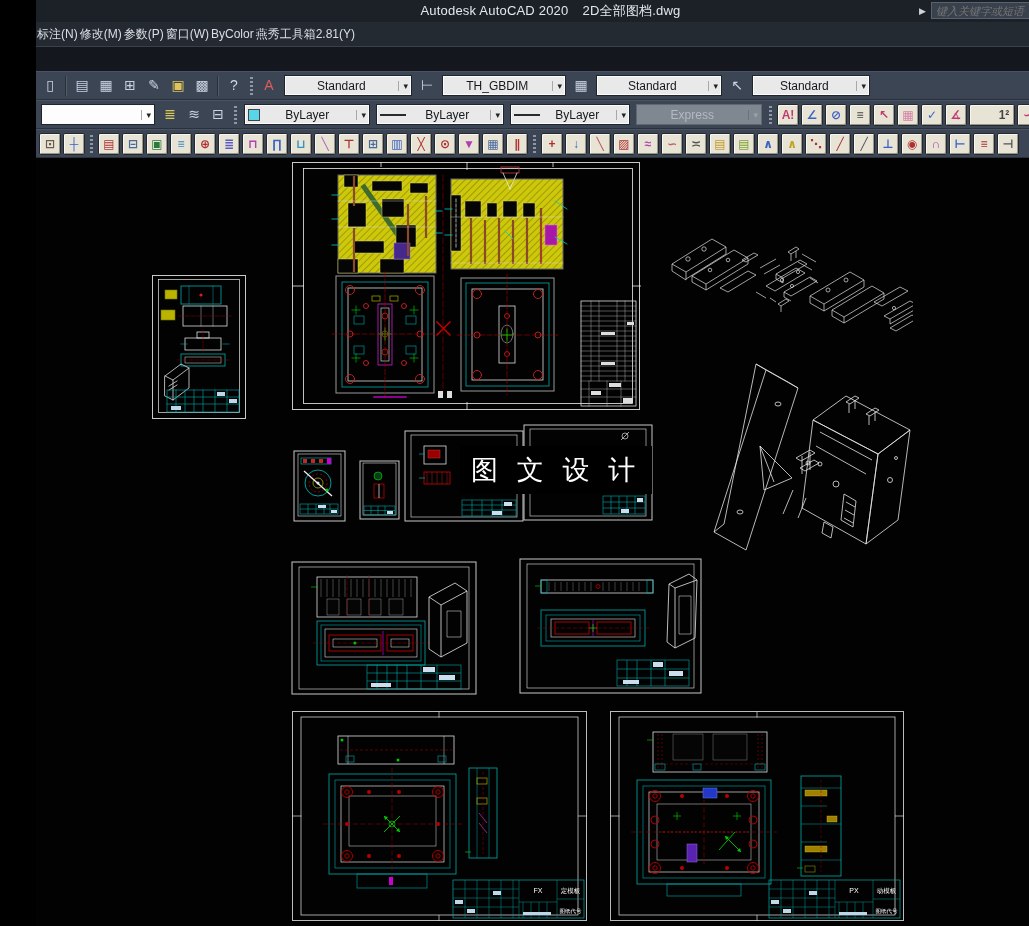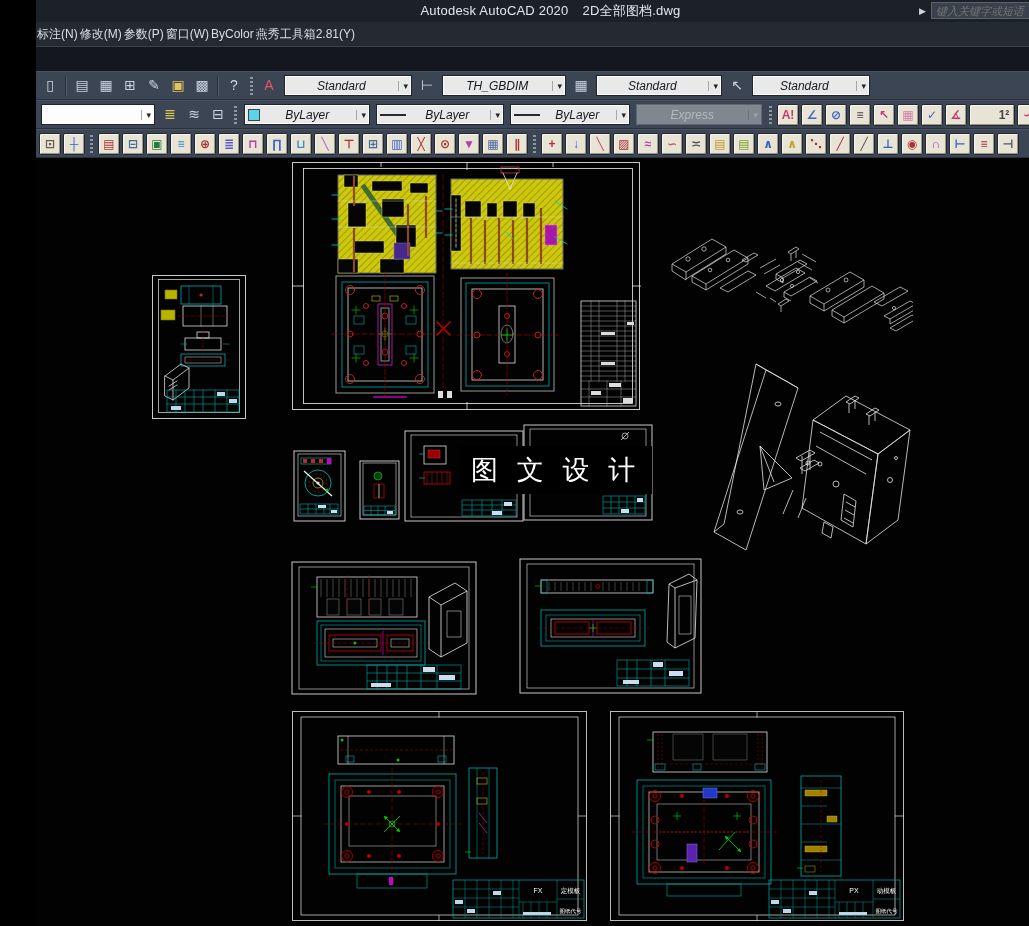--- a/index.html
+++ b/index.html
@@ -22,21 +22,21 @@
        border-top:1px solid #4a5363;border-bottom:1px solid #2b313b;overflow:hidden;white-space:nowrap;}
   .ticon{flex:0 0 auto;width:22px;height:22px;line-height:21px;text-align:center;font-size:14px;
        color:#c9d3df;margin:0 1px;border-radius:2px;cursor:default;}
   .ticon.raised{background:#e7e3d5;border:1px solid #23282f;box-shadow:inset 1px 1px 0 #f8f6ee,inset -1px -1px 0 #9a968a;
        font-size:12px;font-weight:bold;line-height:20px;width:20px;height:20px;}
   .tsep{flex:0 0 auto;width:1px;height:20px;background:#2a303a;border-right:1px solid #505a68;margin:0 3px;}
   .grip{flex:0 0 auto;width:3px;height:18px;margin:0 4px;
        background-image:repeating-linear-gradient(#8d97a5 0 2px,transparent 2px 4px);}
   .combo{flex:0 0 auto;display:inline-flex;align-items:center;height:19px;background:#e9e9e9;
        border:1px solid #1f252d;box-shadow:inset 0 0 0 1px #fbfbfb;margin:0 3px;padding:0 3px;
-       font-size:12px;color:#15181c;cursor:default;font-style:italic;}
+       font-size:12px;color:#15181c;cursor:default;}
   .combo.white{background:#fdfdfd;}
   .combo.disabled{background:#7f8791;box-shadow:none;border-color:#5f6771;color:#b3bac2;}
   .combo.disabled .cval{color:#b3bac2;}
   .combo.disabled .carr{color:#9aa1aa;border-color:#6a727c;}
   .cval{flex:1;text-align:center;overflow:hidden;}
   .carr{font-size:9px;color:#222;border-left:1px solid #a8a8a8;padding-left:4px;margin-left:4px;}
   .swatch{width:10px;height:10px;border:1px solid #444;margin-right:2px;flex:0 0 auto;}
   .linesw{width:26px;height:0;border-top:2px solid #2a2a2a;margin-right:2px;flex:0 0 auto;}
   
   .canvas{position:relative;width:1029px;height:873px;background:#020202;overflow:hidden;}

